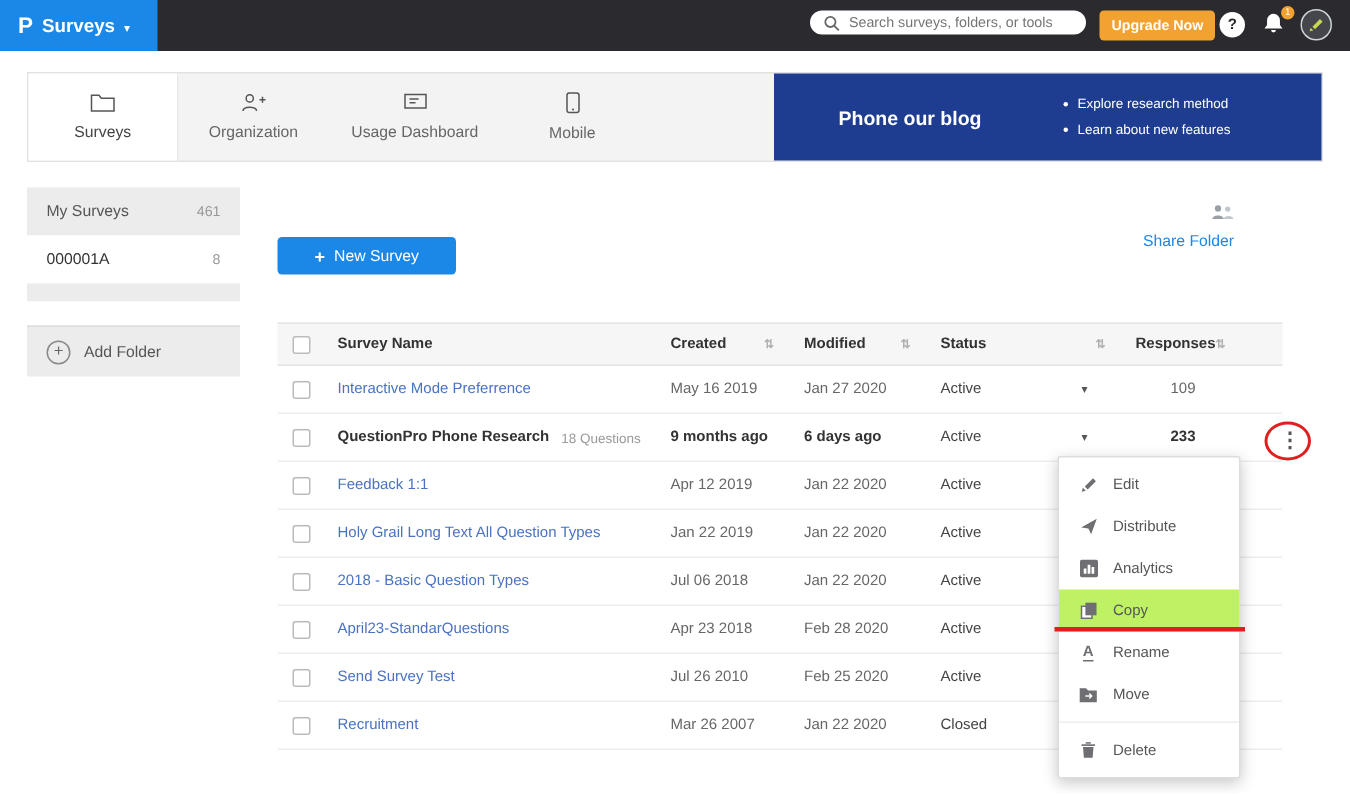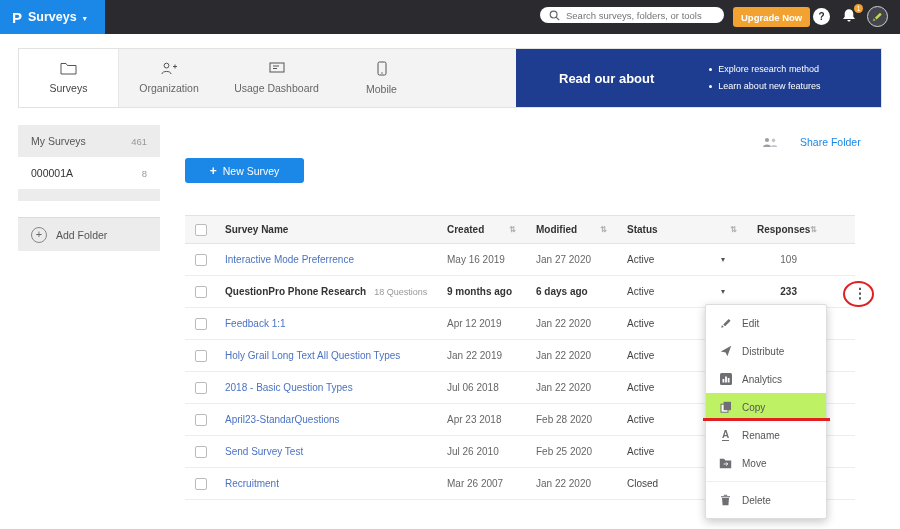--- a/index.html
+++ b/index.html
@@ -51,22 +51,22 @@
   .side-row .count { margin-left:auto; font-size:9.5px; color:#999; }
   .side-row.selected { background:#fff; color:#333; }
   .side-filler { height:12px; background:#ececec; }
   .side-gap { height:16px; background:#fff; }
   .side-add { height:34px; background:#ececec; border-top:1px solid #dcdcdc; display:flex; gap:9px;
               align-items:center; padding:0 13px; font-size:10.5px; color:#555; cursor:pointer; }
   .plus-circle { width:16px; height:16px; border-radius:50%; border:1px solid #888; color:#666;
                  font-size:11px; display:flex; align-items:center; justify-content:center; line-height:1; }
 
   
-  .share { position:absolute; left:762px; top:136px; display:flex; align-items:flex-end; gap:22px;
-           font-size:10.5px; color:#1b87e6; cursor:pointer; }
+  .share { position:absolute; left:762px; top:136px; display:flex; align-items:flex-end; gap:8px;
+           font-size:10.5px; color:#1b87e6; cursor:pointer;flex-direction:column; }
   .new-survey { position:absolute; left:185px; top:158px; width:119px; height:25px; background:#1b87e6;
                 color:#fff; border:none; border-radius:3px; font-size:10.5px; display:flex; align-items:center;
                 justify-content:center; gap:6px; cursor:pointer; font-family:"Liberation Sans", sans-serif; }
   .new-survey .plus { font-size:12px; font-weight:bold; }
 
   
   .table { position:absolute; left:185px; top:215px; width:670px; }
   .thead { height:29px; background:#f6f6f6; border-top:1px solid #e3e3e3; border-bottom:1px solid #e3e3e3;
            display:flex; align-items:center; font-size:10px; font-weight:bold; color:#333; }
   .trow { height:32px; border-bottom:1px solid #ededed; display:flex; align-items:center; font-size:10px;
@@ -164,21 +164,21 @@
       <span class="tab-label">Usage Dashboard</span>
     </div>
     <div class="tab t4">
       <svg width="10" height="15" viewBox="0 0 10 15">
           <rect x="1" y="1" width="8" height="13" rx="1.5" fill="none" stroke="#555"></rect>
           <circle cx="5" cy="12" r=".7" fill="#555"></circle>
         </svg>
       <span class="tab-label">Mobile</span>
     </div>
     <aside class="blog">
-      <span class="blog-title">Read our about</span>
+      <span class="blog-title">Phone our blog</span>
       <ul class="blog-bullets">
         <li>
             <span class="dot"></span>
             <span>Explore research method</span>
           </li>
         <li>
             <span class="dot"></span>
             <span>Learn about new features</span>
           </li>
       </ul>

